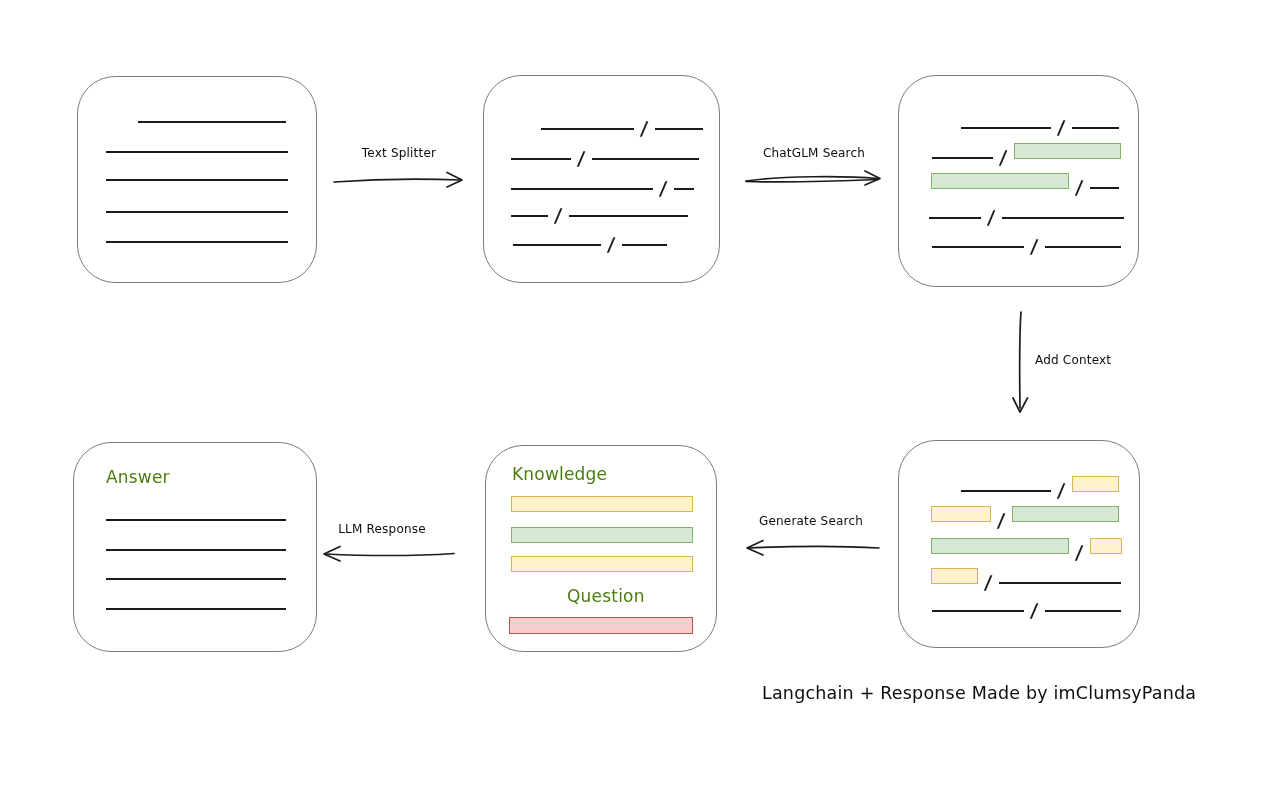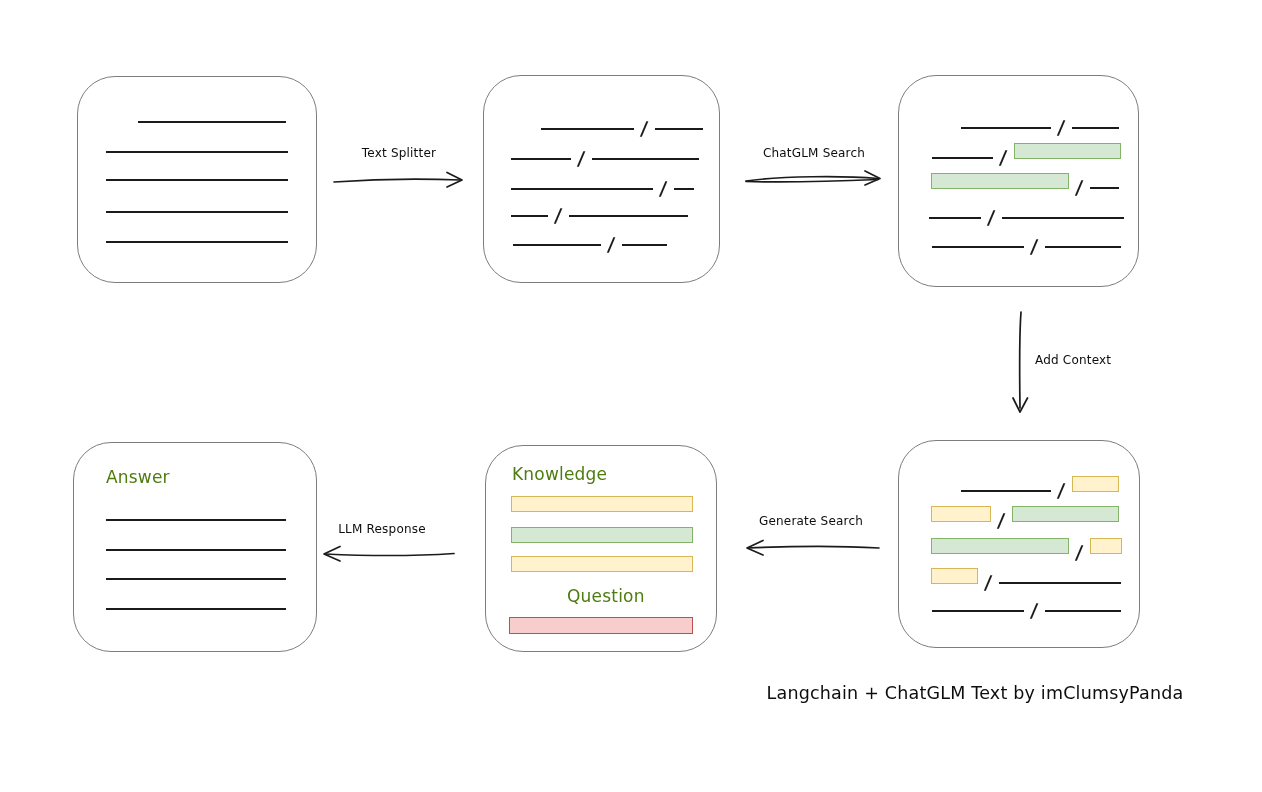--- a/index.html
+++ b/index.html
@@ -224,15 +224,15 @@
     <path d="M140,12 C95,9.5 45,10.5 9,12"></path>
     <path d="M24,4.5 L8,12 L24,19"></path>
   </svg>
 
   <div class="arrow-label" style="left:314px;top:522px;width:136px;">LLM Response</div>
   <svg class="arrow-svg" style="left:318px;top:543px;" width="140" height="24" viewBox="0 0 140 24">
     <path d="M136,10.5 C90,13.5 40,12.5 7,11"></path>
     <path d="M22,3.5 L6,11 L22,18"></path>
   </svg>
 
-  <div class="credit">Langchain + ChatGLM Text by imClumsyPanda</div>
+  <div class="credit">Langchain + Response Made by imClumsyPanda</div>
 
 </div>
 
 </body></html>

